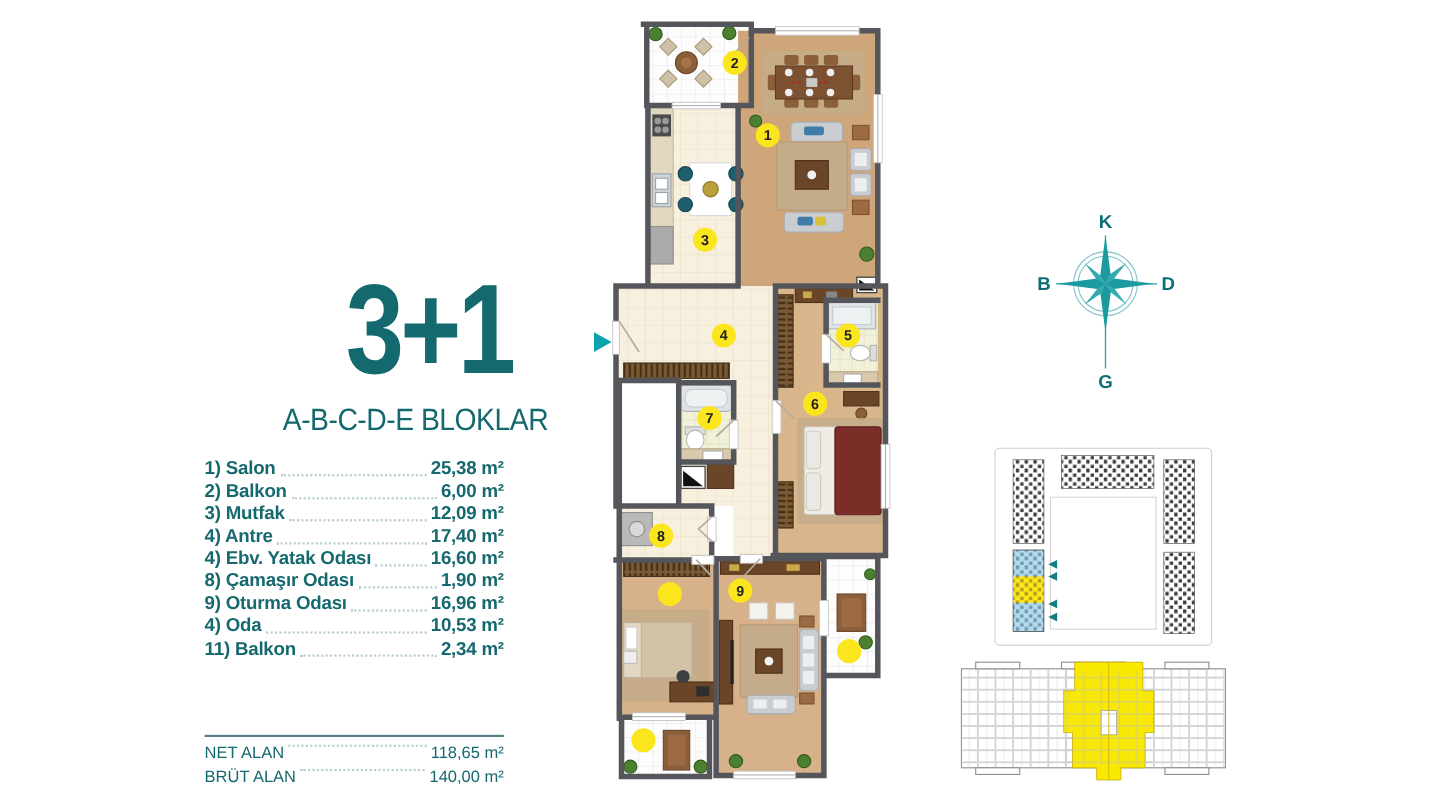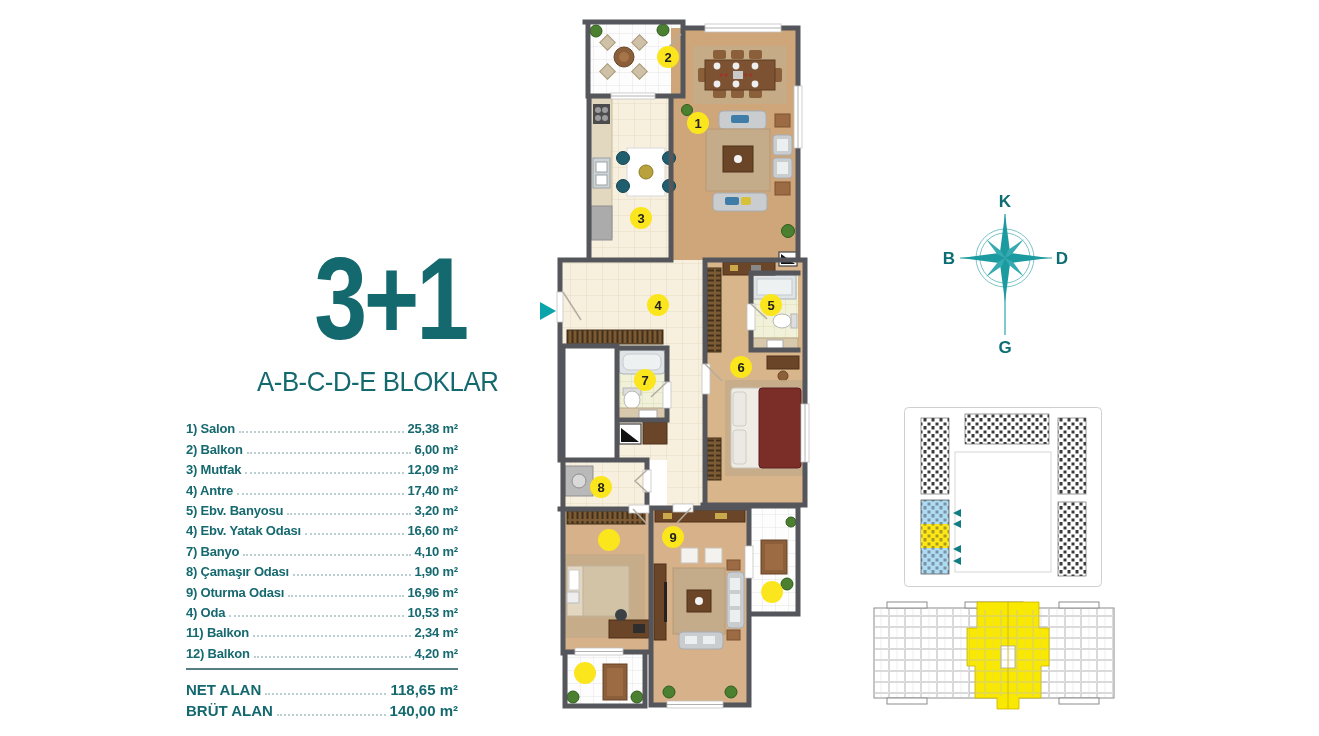--- a/index.html
+++ b/index.html
@@ -6,28 +6,28 @@
   #stage{position:relative;width:1319px;height:736px;background:#fff;overflow:hidden;
          font-family:"Liberation Sans",sans-serif;color:#14696f;}
   
   .big-title{position:absolute;left:280px;top:240px;width:220px;height:125px;
       text-align:center;font-size:116px;line-height:118px;font-weight:700;
       color:#14696f;letter-spacing:-4px;transform:scaleX(.82);transform-origin:center;}
   .subtitle{position:absolute;left:248px;top:366px;width:226px;text-align:center;
       font-size:28px;font-weight:400;color:#14696f;letter-spacing:-.5px;
       transform:scaleX(.92);transform-origin:center;white-space:nowrap;}
   .room-list{position:absolute;left:186px;top:416px;width:272px;}
-  .room-row{display:flex;align-items:flex-end;height:20.4px;font-size:13px;
+  .room-row{display:flex;align-items:flex-end;height:20.4px;font-size:17px;
       font-weight:700;color:#15696f;letter-spacing:-.2px;}
   .room-row .leader{flex:1;border-bottom:2px dotted #bccfd0;margin:0 4px 3px 4px;height:1px;}
   .room-row .rlabel,.room-row .rarea{white-space:nowrap;}
   .totals{position:absolute;left:186px;top:668px;width:272px;}
   .totals .divider{border-top:2px solid #557f84;margin-bottom:6px;}
-  .total-row{display:flex;align-items:flex-end;height:21.5px;font-size:15px;
-      font-weight:700;color:#14696f;}
+  .total-row{display:flex;align-items:flex-start;height:21.5px;font-size:15px;
+      font-weight:400;color:#14696f;}
   .total-row .leader{flex:1;border-bottom:2px dotted #bccfd0;margin:0 4px 3px 4px;height:1px;}
   
   .entry-arrow{position:absolute;left:540px;top:302px;width:0;height:0;
       border-left:16px solid #0ba4ab;border-top:9px solid transparent;border-bottom:9px solid transparent;}
   
   .plan-svg{position:absolute;left:555px;top:8px;}
   .compass-svg{position:absolute;left:940px;top:192px;}
   .siteplan-svg{position:absolute;left:903px;top:406px;}
   .overview-svg{position:absolute;left:873px;top:594px;}
   text{font-family:"Liberation Sans",sans-serif;}
@@ -55,58 +55,43 @@
         <span class="rlabel">3) Mutfak</span>
         <span class="leader"></span>
         <span class="rarea">12,09 m²</span>
       </div>
     <div class="room-row">
         <span class="rlabel">4) Antre</span>
         <span class="leader"></span>
         <span class="rarea">17,40 m²</span>
       </div>
     <div class="room-row">
-        <span class="rlabel">5) Ebv. Banyosu</span>
-        <span class="leader"></span>
-        <span class="rarea">3,20 m²</span>
-      </div>
-    <div class="room-row">
         <span class="rlabel">4) Ebv. Yatak Odası</span>
         <span class="leader"></span>
         <span class="rarea">16,60 m²</span>
       </div>
     <div class="room-row">
-        <span class="rlabel">7) Banyo</span>
-        <span class="leader"></span>
-        <span class="rarea">4,10 m²</span>
-      </div>
-    <div class="room-row">
         <span class="rlabel">8) Çamaşır Odası</span>
         <span class="leader"></span>
         <span class="rarea">1,90 m²</span>
       </div>
     <div class="room-row">
         <span class="rlabel">9) Oturma Odası</span>
         <span class="leader"></span>
         <span class="rarea">16,96 m²</span>
       </div>
     <div class="room-row">
         <span class="rlabel">4) Oda</span>
         <span class="leader"></span>
         <span class="rarea">10,53 m²</span>
       </div>
     <div class="room-row">
         <span class="rlabel">11) Balkon</span>
         <span class="leader"></span>
         <span class="rarea">2,34 m²</span>
-      </div>
-    <div class="room-row">
-        <span class="rlabel">12) Balkon</span>
-        <span class="leader"></span>
-        <span class="rarea">4,20 m²</span>
       </div>
   </div>
 
   <div class="totals">
     <div class="divider"></div>
     <div class="total-row">
         <span>NET ALAN</span>
         <span class="leader"></span>
         <span>118,65 m²</span>
       </div>

